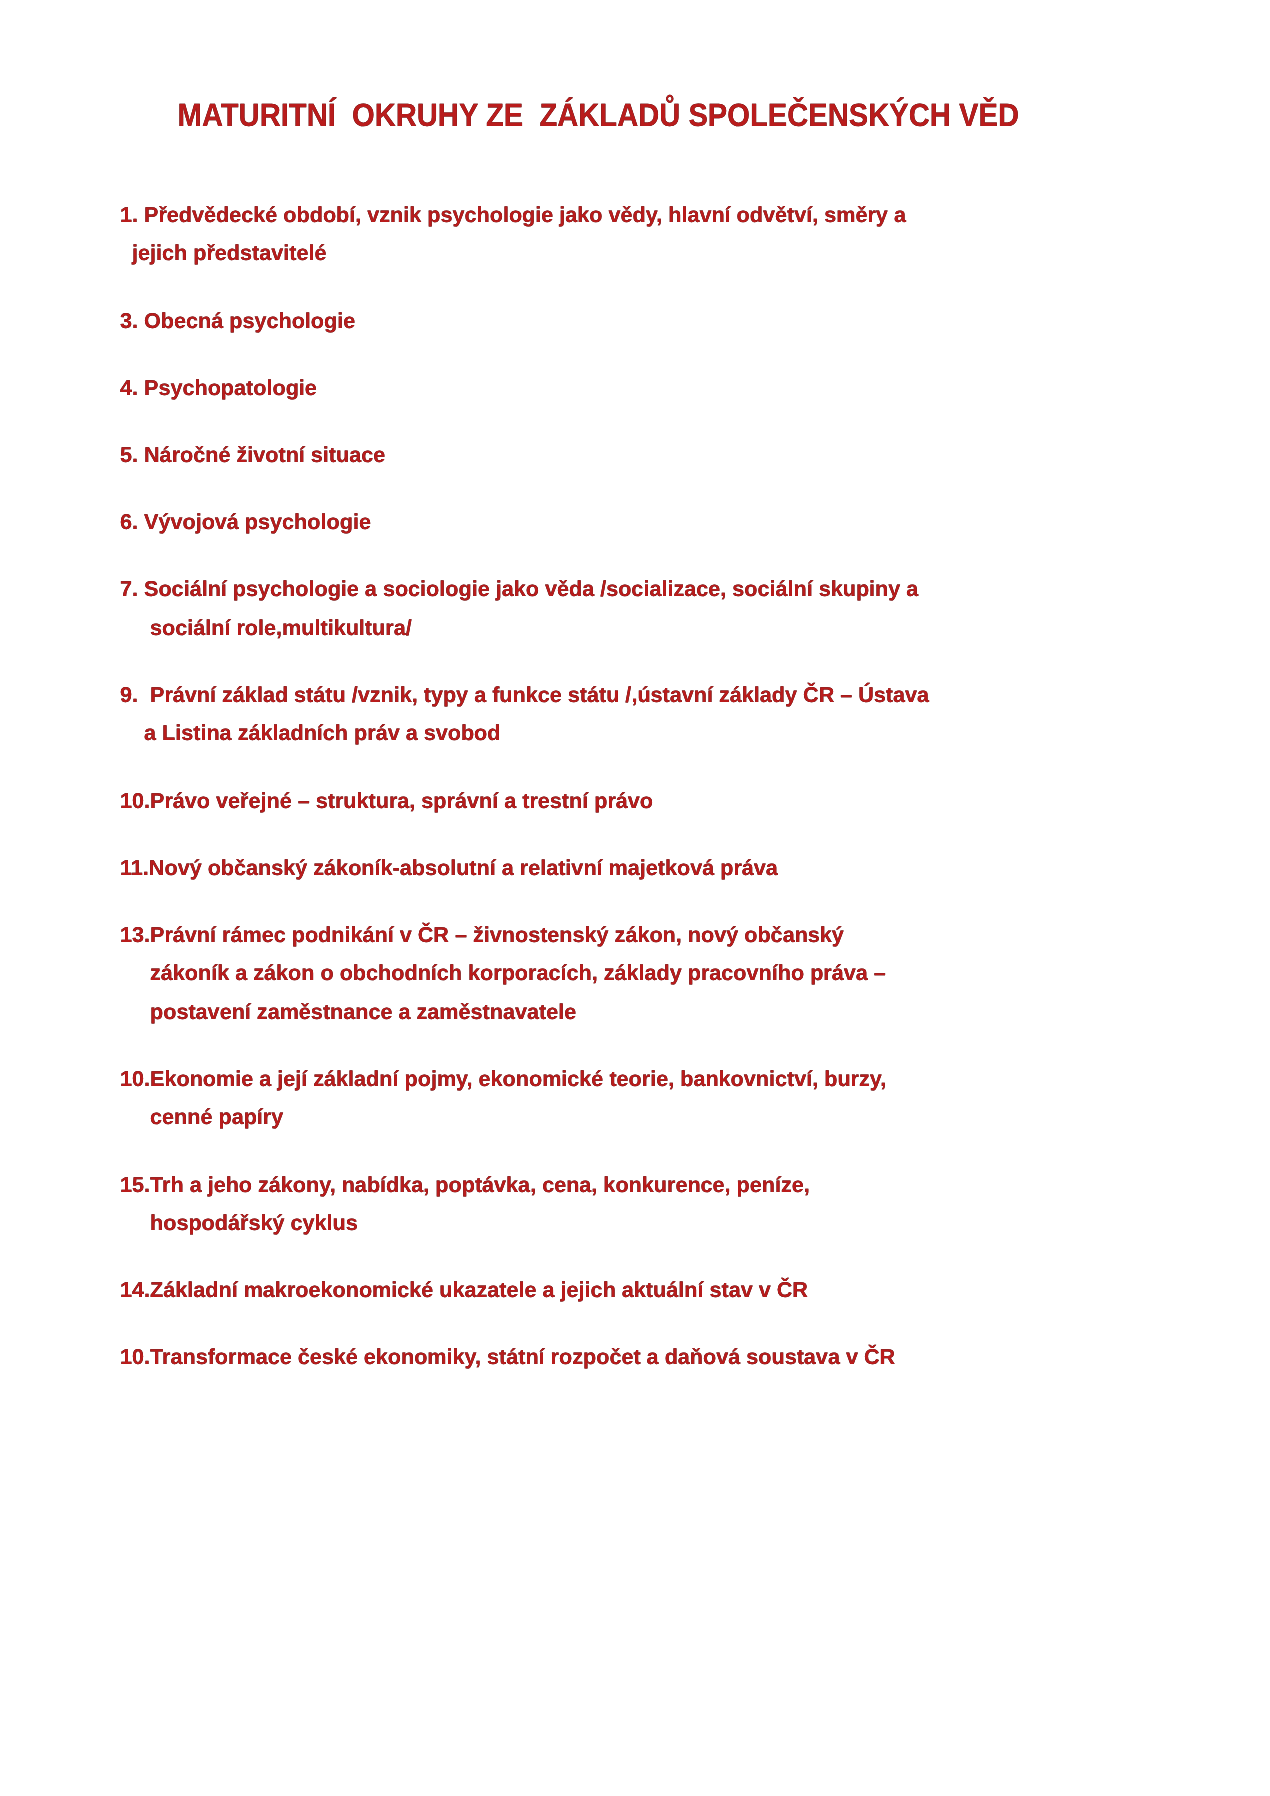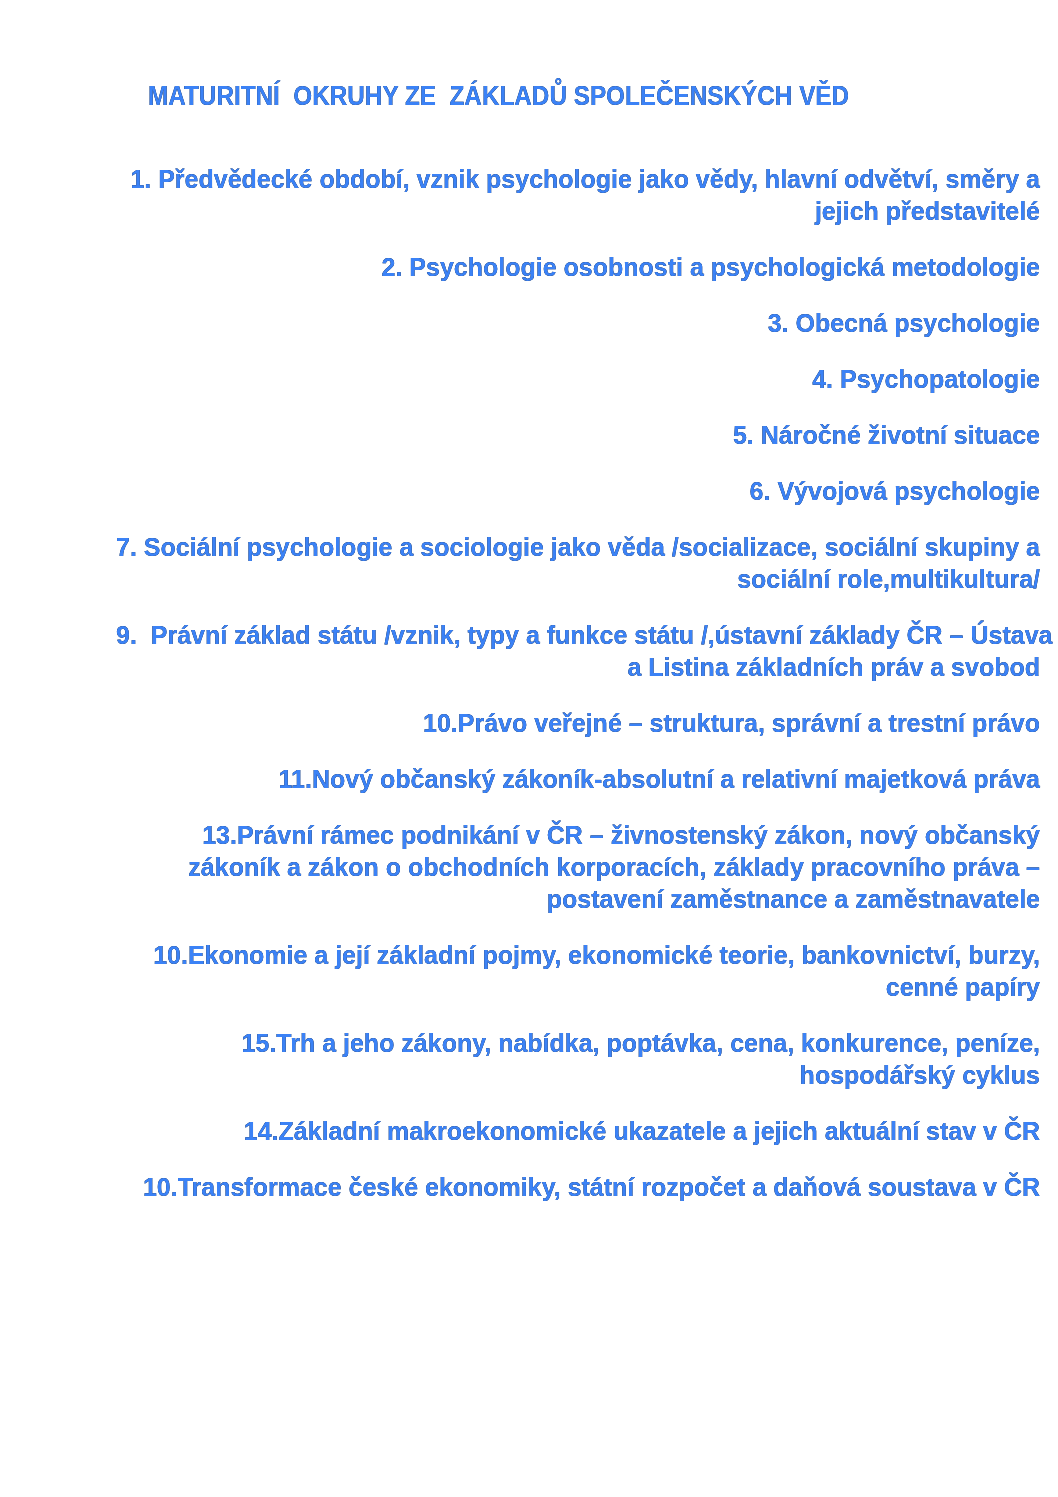--- a/index.html
+++ b/index.html
@@ -13,57 +13,55 @@
     overflow: hidden;
   }
   .page {
     box-sizing: border-box;
     width: 1058px;
     height: 1450px;
     background: #ffffff;
     padding: 80px 18px 0 100px;
     font-family: "Liberation Sans", "DejaVu Sans", sans-serif;
     font-weight: 700;
-    color: #3b82f6;
-    text-align: right;
+    color: #b91c1c;
     -webkit-font-smoothing: none;
   }
   .doc-title {
     margin-left: 48px;
     margin-bottom: 51px;
     font-size: 27px;
     line-height: 32px;
     white-space: pre;
     letter-spacing: 0;
     transform: scaleX(0.90);
     transform-origin: 0 50%;
     width: fit-content;
     text-shadow: 0 0 0.5px #000;
   }
   .topic-list {
     width: 940px;
   }
   .item {
-    font-size: 25px;
+    font-size: 18px;
     line-height: 32px;
-    margin: 0 0 24px 16px;
+    margin: 0 0 24px 0;
     white-space: pre;
     text-shadow: 0 0 0.5px #000;
   }
 </style>
 </head>
 <body>
 
 <div class="page">
   <div class="doc-title">MATURITNÍ  OKRUHY ZE  ZÁKLADŮ SPOLEČENSKÝCH VĚD</div>
 
   <div class="topic-list">
     <div class="item">1. Předvědecké období, vznik psychologie jako vědy, hlavní odvětví, směry a
   jejich představitelé</div>
-    <div class="item">2. Psychologie osobnosti a psychologická metodologie</div>
     <div class="item">3. Obecná psychologie</div>
     <div class="item">4. Psychopatologie</div>
     <div class="item">5. Náročné životní situace</div>
     <div class="item">6. Vývojová psychologie</div>
     <div class="item">7. Sociální psychologie a sociologie jako věda /socializace, sociální skupiny a
      sociální role,multikultura/</div>
     <div class="item">9.  Právní základ státu /vznik, typy a funkce státu /,ústavní základy ČR – Ústava
     a Listina základních práv a svobod</div>
     <div class="item">10.Právo veřejné – struktura, správní a trestní právo</div>
     <div class="item">11.Nový občanský zákoník-absolutní a relativní majetková práva</div>

